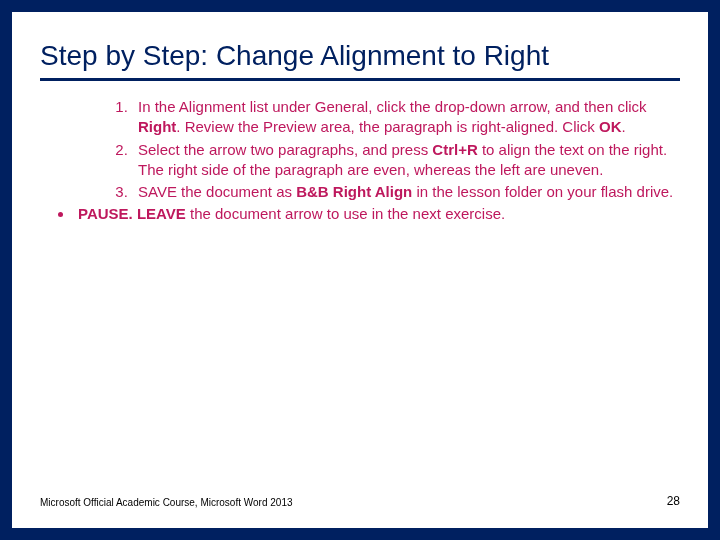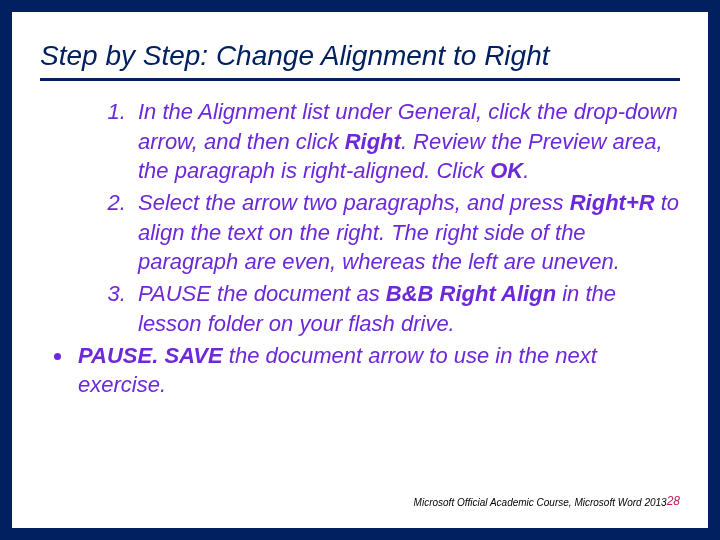--- a/index.html
+++ b/index.html
@@ -1,15 +1,15 @@
 <!DOCTYPE html>
 <html><head>
 <meta charset="utf-8">
 <style>
-  * { margin: 0; padding: 0; box-sizing: border-box; font-style: italic; }
+  * { margin: 0; padding: 0; box-sizing: border-box; }
   html, body { width: 720px; height: 540px; }
   body {
     background: #002060;
     font-family: Arial, Helvetica, sans-serif;
     color: #000;
   }
   .slide {
     background: #fff;
     position: absolute;
     top: 12px; left: 12px; right: 12px; bottom: 12px;
@@ -20,23 +20,23 @@
   .title {
     color: #002060;
     font-size: 28px;
     font-weight: 400;
     padding-bottom: 6px;
     border-bottom: 3px solid #002060;
     margin-bottom: 16px;
   }
   .content {
     flex: 1;
-    font-size: 22px;
+    font-size: 15px;
     line-height: 1.35;
-    color: #6d28d9;
+    color: #be185d;
   }
   ol.steps {
     list-style: decimal;
     margin-left: 70px;
     padding-left: 22px;
   }
   ol.steps li {
     padding-left: 6px;
     margin-bottom: 2px;
   }
@@ -49,45 +49,45 @@
   ul.bullet li { padding-left: 4px; }
   .b { font-weight: bold; }
   .footer {
     display: flex;
     justify-content: space-between;
     align-items: flex-end;
     font-size: 10px;
     color: #000;
     margin-top: auto;
   }
-  .footer .center { flex: 1; text-align: right; }
-  .footer .right { color: #be185d; font-size: 12px; }
+  .footer .center { flex: 1; text-align: left; }
+  .footer .right { color: #000000; font-size: 12px; }
 </style>
 </head>
 <body>
 
 <div class="slide">
 
   <h1 class="title">Step by Step: Change Alignment to Right</h1>
 
   <div class="content">
     <ol class="steps">
       <li>
         <span>In the Alignment list under General, click the drop-down arrow, and then click </span><span class="b">Right</span><span>. Review the Preview area, the paragraph is right-aligned. Click </span><span class="b">OK</span><span>.</span>
       </li>
       <li>
-        <span>Select the arrow two paragraphs, and press </span><span class="b">Right+R</span><span> to align the text on the right. The right side of the paragraph are even, whereas the left are uneven.</span>
+        <span>Select the arrow two paragraphs, and press </span><span class="b">Ctrl+R</span><span> to align the text on the right. The right side of the paragraph are even, whereas the left are uneven.</span>
       </li>
       <li>
-        <span> PAUSE the document as </span><span class="b">B&amp;B Right Align</span><span> in the lesson folder on your flash drive.</span>
+        <span> SAVE the document as </span><span class="b">B&amp;B Right Align</span><span> in the lesson folder on your flash drive.</span>
       </li>
     </ol>
     <ul class="bullet">
       <li>
-        <span class="b">PAUSE. SAVE</span><span> the document arrow to use in the next exercise.</span>
+        <span class="b">PAUSE. LEAVE</span><span> the document arrow to use in the next exercise.</span>
       </li>
     </ul>
   </div>
 
   <div class="footer">
     <span class="center">Microsoft Official Academic Course, Microsoft Word 2013</span>
     <span class="right">28</span>
   </div>
 
 </div>

